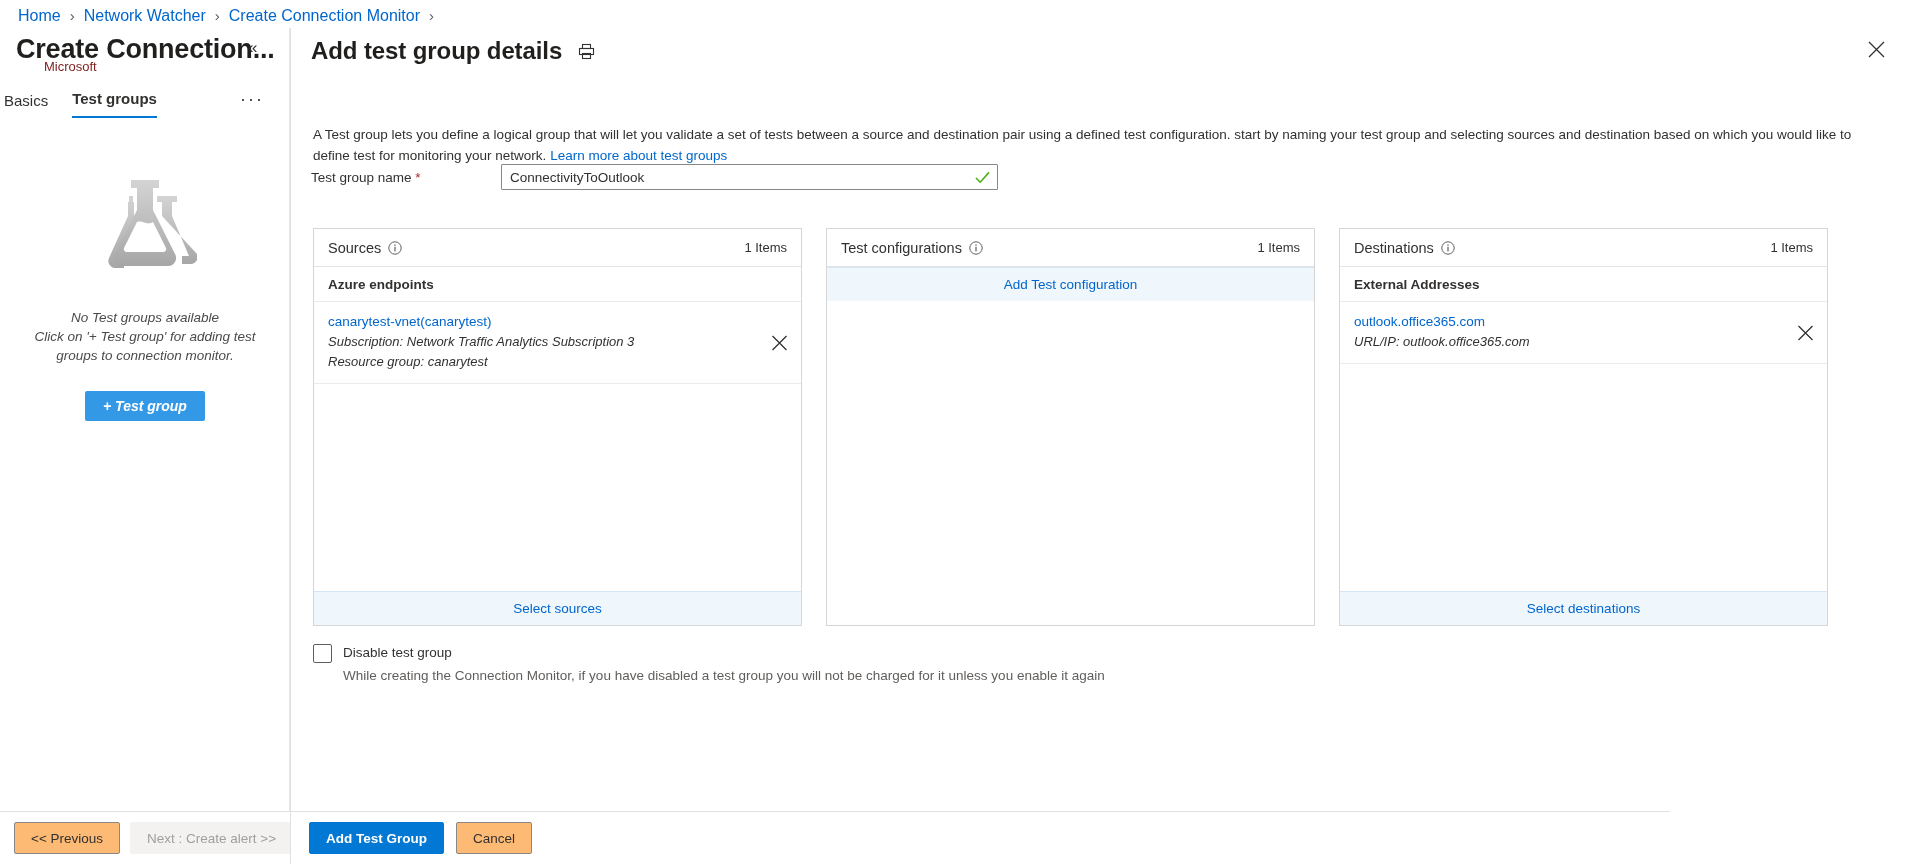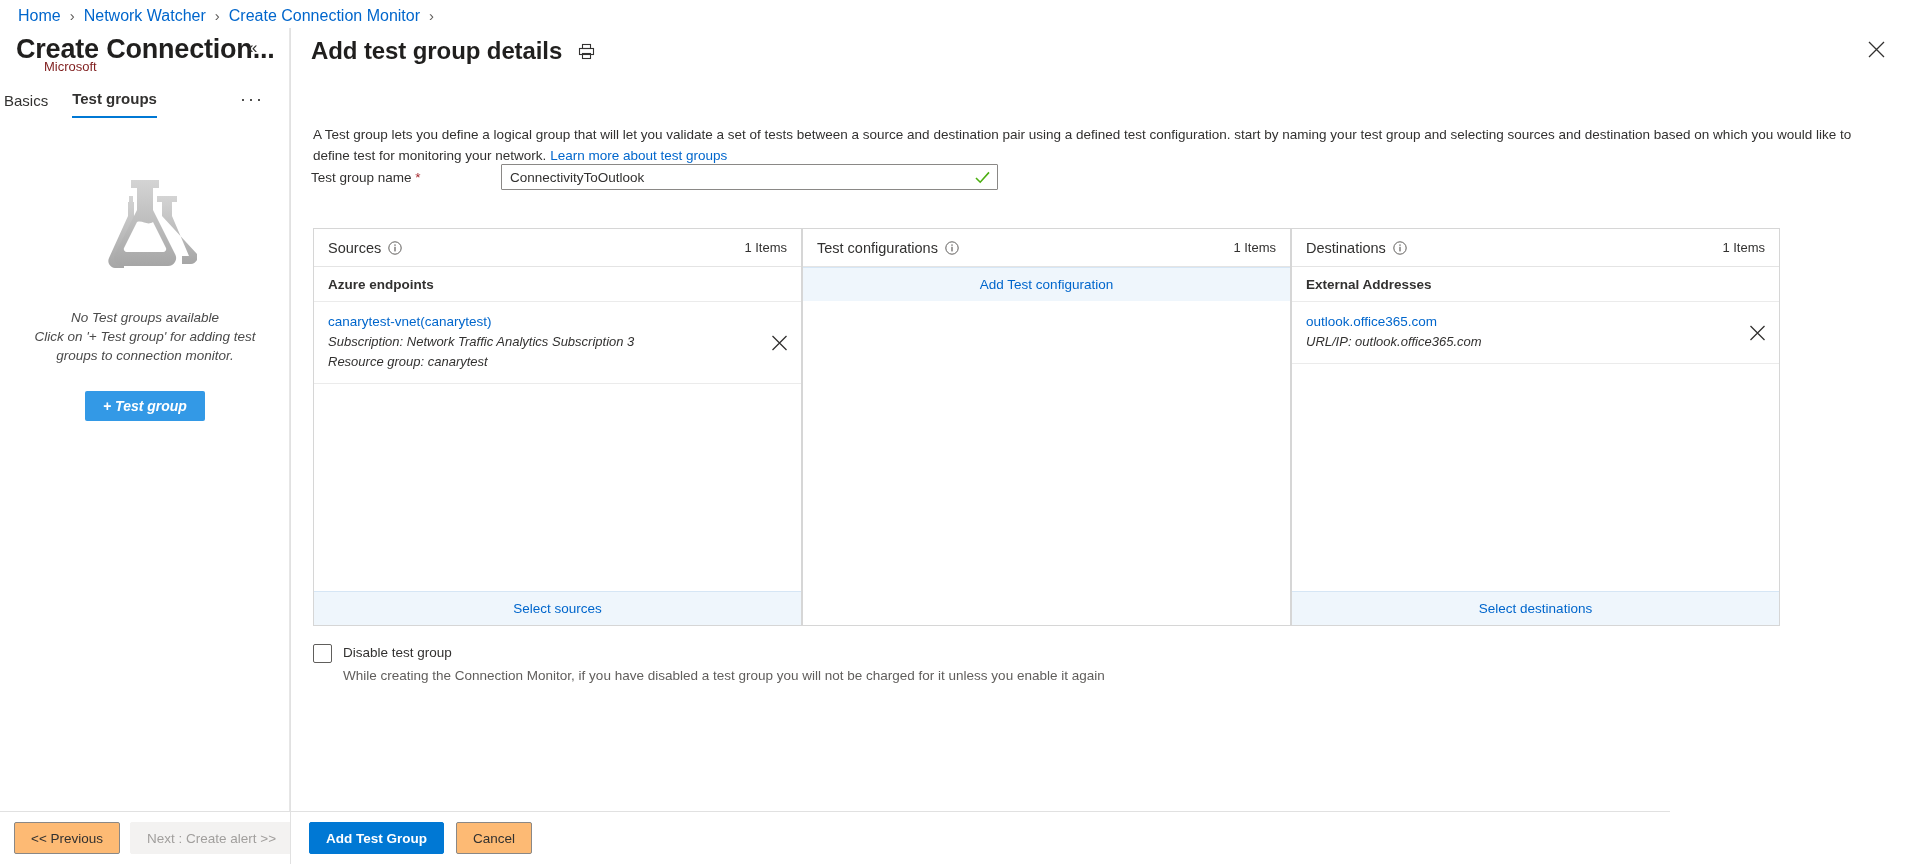--- a/index.html
+++ b/index.html
@@ -126,21 +126,21 @@
     outline: none;
   }
   .check-ok {
     position: absolute; right: 7px; top: 5px;
     line-height: 0; pointer-events: none;
   }
 
   
   .panels {
     position: absolute; left: 22px; top: 200px;
-    display: flex;  justify-content: space-between;
+    display: flex; gap: 24px; justify-content: space-between;
   }
   .panel {
     width: 489px; height: 398px;
     border: 1px solid #d6d6d6; background: #ffffff;
     display: flex; flex-direction: column;
     position: relative;
   }
   .panel-header {
     height: 38px; flex: 0 0 38px;
     border-bottom: 1px solid #e4e4e4;

